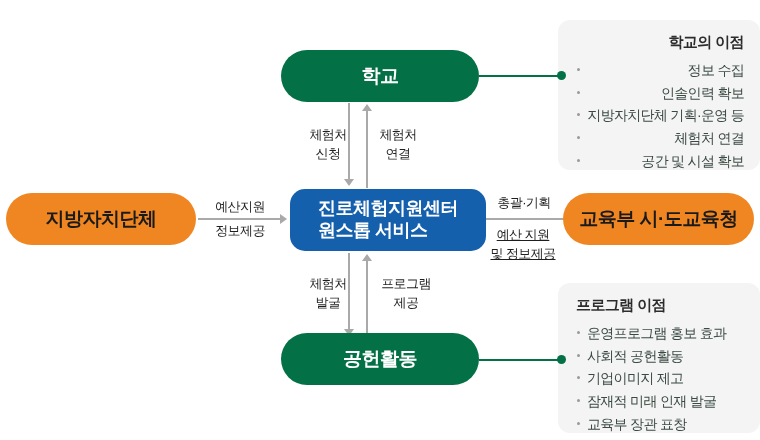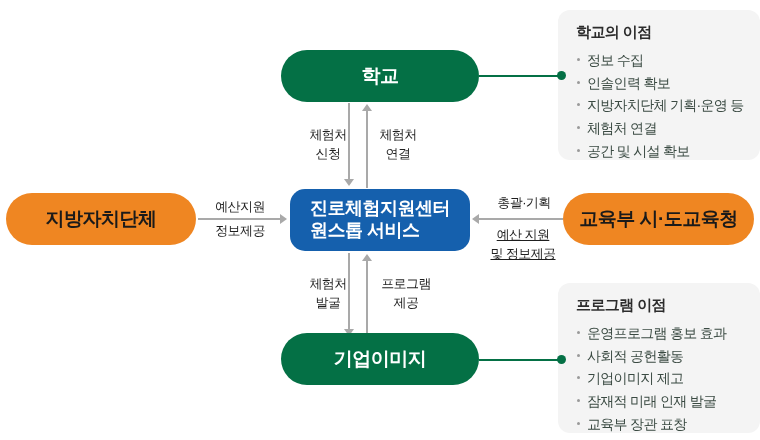--- a/index.html
+++ b/index.html
@@ -16,39 +16,39 @@
     position: absolute;
     display: flex; align-items: center; justify-content: center;
     text-align: left;
     font-weight: bold;
     letter-spacing: -0.5px;
     line-height: 1.22;
     z-index: 3;
   }
   .node-school   { left: 281px; top: 50px;  width: 198px; height: 52px;
                    background: #047045; border-radius: 26px; color: #fff; font-size: 19px; }
-  .node-center   { left: 290px; top: 189px; width: 180px; height: 62px;
+  .node-center   { left: 290px; top: 189px; width: 196px; height: 62px;
                    background: #1560ad; border-radius: 15px; color: #fff; font-size: 18px; }
   .node-local    { left: 6px;   top: 193px; width: 190px; height: 52px;
                    background: #ef8622; border-radius: 26px; color: #1a1a1a; font-size: 19px; }
   .node-ministry { left: 563px; top: 193px; width: 191px; height: 52px;
                    background: #ef8622; border-radius: 26px; color: #1a1a1a; font-size: 19px; }
   .node-community{ left: 281px; top: 333px; width: 198px; height: 52px;
                    background: #047045; border-radius: 26px; color: #fff; font-size: 19px; }
   .node-center .l2 { display: block; }
 
   
   .infobox {
     position: absolute;
     background: #f4f4f4;
     border-radius: 12px;
     padding: 13px 16px 12px 18px;
     z-index: 2;
   }
-  .infobox-top    { left: 558px; top: 10px;   width: 202px; height: 150px; }
+  .infobox-top    { left: 558px; top: 20px;   width: 202px; height: 150px; text-align: right; }
   .infobox-bottom { left: 558px; top: 283px; width: 202px; height: 150px; }
   .ib-title {
     font-size: 15px; font-weight: bold; color: #2c2c2c;
     letter-spacing: -0.6px; margin-bottom: 7px;
   }
   .ib-list { list-style: none; }
   .ib-list li {
     position: relative;
     font-size: 14px; color: #3a4a42;
     letter-spacing: -0.7px;
@@ -146,21 +146,21 @@
 
   <div class="node node-local">
     <span>지방자치단체</span>
   </div>
 
   <div class="node node-ministry">
     <span>교육부 시·도교육청</span>
   </div>
 
   <div class="node node-community">
-    <span>기업이미지</span>
+    <span>공헌활동</span>
   </div>
 
   <div class="elabel lbl-apply">
     <div>체험처</div>
     <div>신청</div>
   </div>
 
   <div class="elabel lbl-connect">
     <div>체험처</div>
     <div>연결</div>

